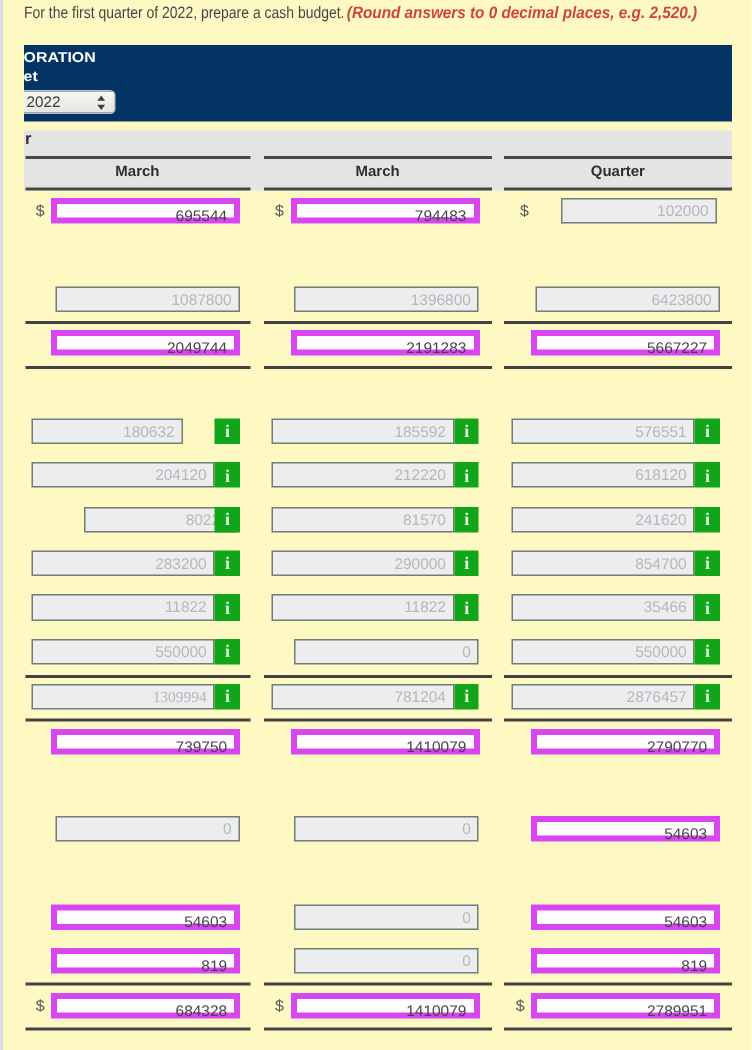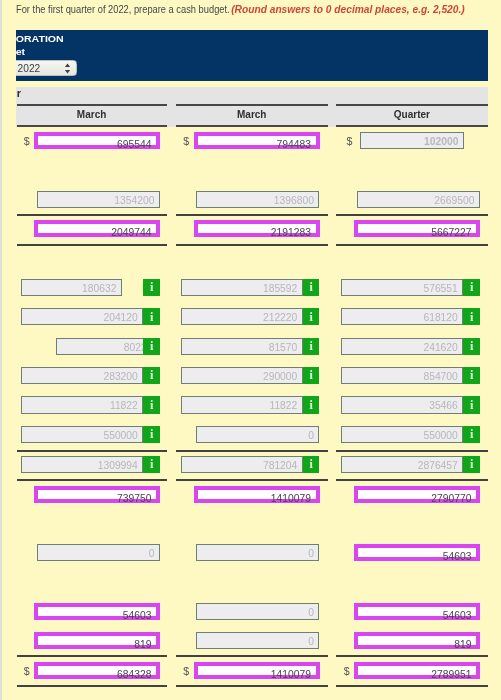--- a/index.html
+++ b/index.html
@@ -112,26 +112,26 @@
             <span>March</span>
           </div>
         </div>
       <div class="rows">
           <div class="row" style="top: 5px;">
             <div class="dollar" style="left: 7.8px;">$</div>
             <div class="inp red" style="left: 18px; width: 126px;">695544</div>
             <div class="dollar" style="left: 167.3px;">$</div>
             <div class="inp red" style="left: 177.5px; width: 126px;">794483</div>
             <div class="dollar" style="left: 330.6px;">$</div>
-            <div class="inp grn" style="left: 344px; width: 104px; font-weight: bold;">102000</div>
+            <div class="inp grn" style="left: 358px; width: 104px;">102000</div>
           </div>
           <div class="row" style="top: 63.5px;">
-            <div class="inp grn" style="left: 20.8px; width: 123.2px;">1354200</div>
+            <div class="inp grn" style="left: 20.8px; width: 123.2px;">1087800</div>
             <div class="inp grn" style="left: 180.3px; width: 123.2px;">1396800</div>
-            <div class="inp grn" style="left: 340.8px; width: 123.2px;">2669500</div>
+            <div class="inp grn" style="left: 340.8px; width: 123.2px;">6423800</div>
           </div>
           <div class="row" style="top: 92.6px;">
             <div class="inp red" style="left: 18px; width: 126px;">2049744</div>
             <div class="inp red" style="left: 177.5px; width: 126px;">2191283</div>
             <div class="inp red" style="left: 338px; width: 126px;">5667227</div>
           </div>
           <div class="row" style="top: 151.6px;">
             <div class="inp grn" style="left: 5px; width: 101px;">180632</div>
             <div class="badge" style="left: 127.4px;">
               <i>i</i>
@@ -206,21 +206,21 @@
             <div class="badge" style="left: 127.4px;">
               <i>i</i>
             </div>
             <div class="inp grn" style="left: 180.3px; width: 123.2px;">0</div>
             <div class="inp grn" style="left: 325px; width: 122.4px;">550000</div>
             <div class="badge" style="left: 447.4px;">
               <i>i</i>
             </div>
           </div>
           <div class="row" style="top: 328.8px;">
-            <div class="inp grn" style="left: 5px; width: 122.4px;">1309994</div>
+            <div class="inp grn" style="left: 5px; width: 122.4px; font-family: Liberation Serif, serif;">1309994</div>
             <div class="badge" style="left: 127.4px;">
               <i>i</i>
             </div>
             <div class="inp grn" style="left: 164.5px; width: 122.4px;">781204</div>
             <div class="badge" style="left: 286.9px;">
               <i>i</i>
             </div>
             <div class="inp grn" style="left: 325px; width: 122.4px;">2876457</div>
             <div class="badge" style="left: 447.4px;">
               <i>i</i>

